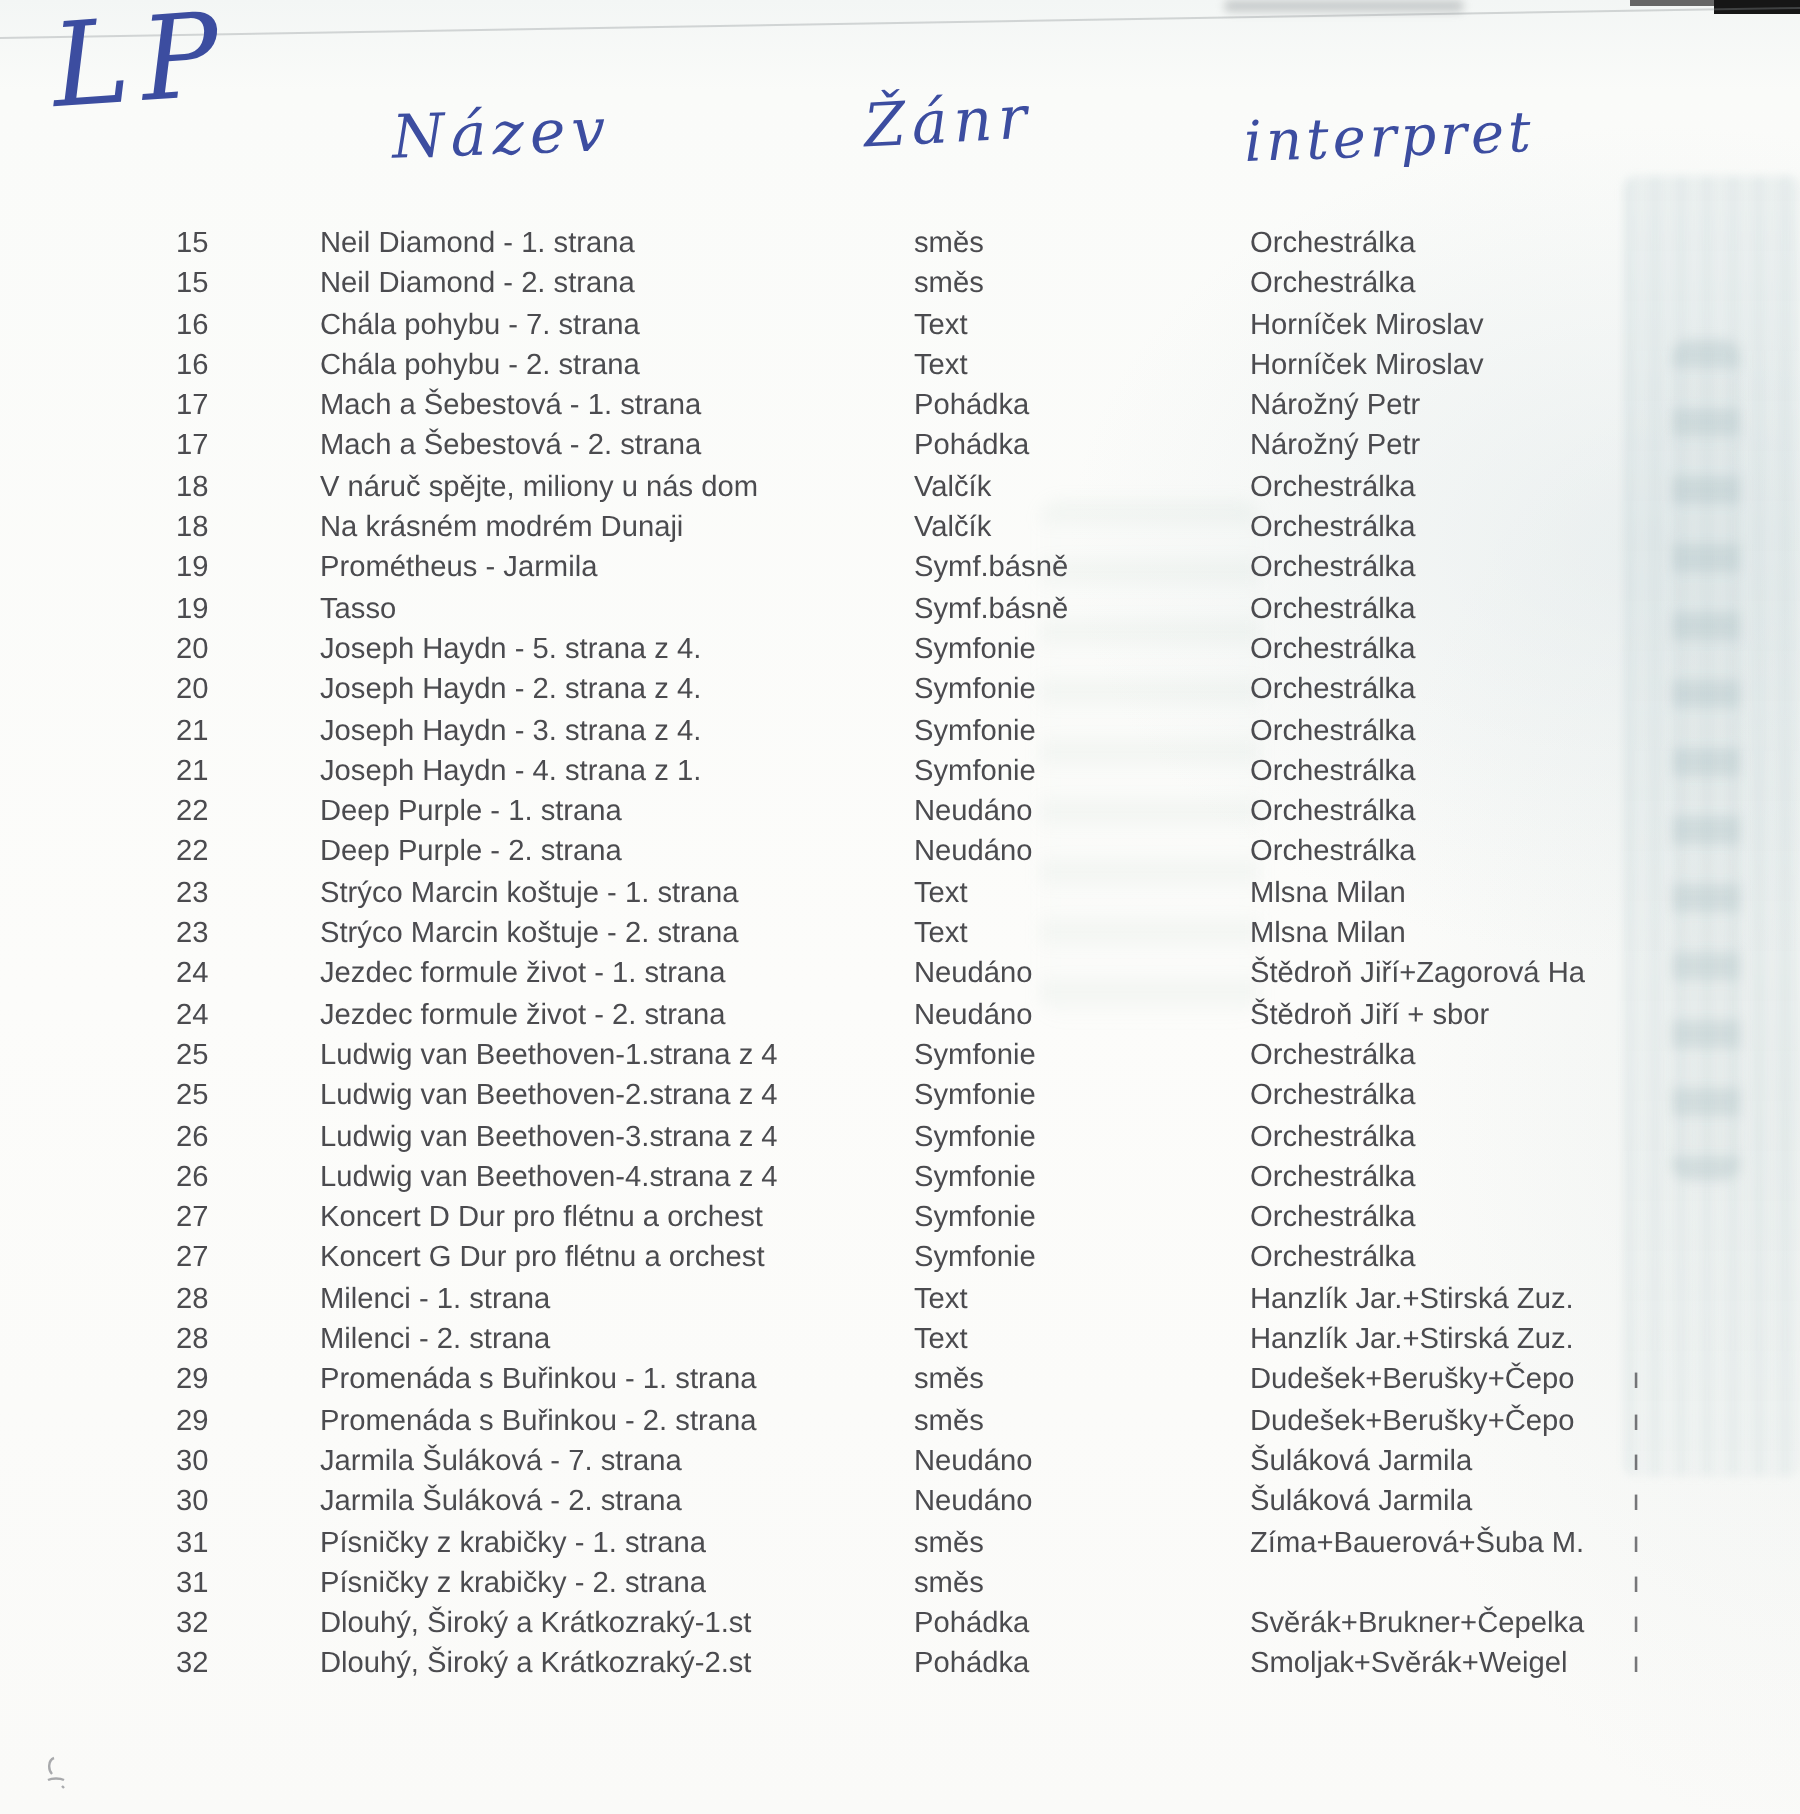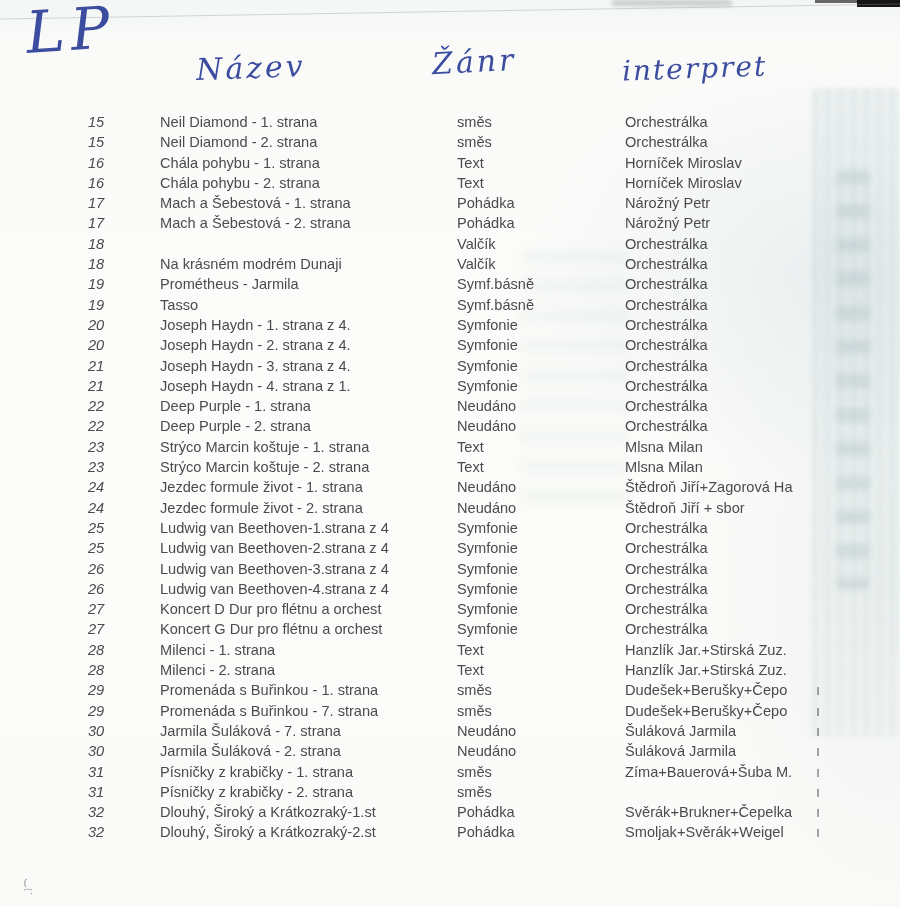--- a/index.html
+++ b/index.html
@@ -34,21 +34,21 @@
   
   .hand{position:absolute;color:#3c4da0;font-family:"DejaVu Serif", serif;font-style:italic;white-space:nowrap;}
   .hand-lp{left:26px;top:-4px;font-size:58px;transform:rotate(-4deg);font-weight:400;letter-spacing:6px;}
   .hand-nazev{left:196px;top:50px;font-size:30px;transform:rotate(-2deg);letter-spacing:3px;}
   .hand-zanr{left:432px;top:44px;font-size:30px;transform:rotate(-3deg);letter-spacing:3px;}
   .hand-interpret{left:622px;top:52px;font-size:28px;transform:rotate(-2deg);letter-spacing:2px;}
   
   .table{position:absolute;left:0;top:112px;width:900px;}
   .row{position:relative;height:20.3px;}
   .row span{position:absolute;top:1px;font-size:14.6px;line-height:18px;color:#4b4b4f;white-space:nowrap;}
-  .c-num{left:88px;width:40px;font-style:italic;}
+  .c-num{left:88px;width:40px;}
   .c-title{left:160px;width:272px;}
   .c-genre{left:435px;width:186px;margin-left:22px;}
   .c-interpret{left:625px;width:225px;}
   .c-clip{left:816px;width:4px;color:#7a7a80;opacity:.75;font-size:13px;}
 </style>
 </head>
 <body>
 
 <div class="page">
 
@@ -82,21 +82,21 @@
     <div class="row">
       <span class="c-num">15</span>
       <span class="c-title">Neil Diamond - 2. strana</span>
       <span class="c-genre">směs</span>
       <span class="c-interpret">Orchestrálka</span>
 
     </div>
 
     <div class="row">
       <span class="c-num">16</span>
-      <span class="c-title">Chála pohybu - 1. strana</span>
+      <span class="c-title">Chála pohybu - 7. strana</span>
       <span class="c-genre">Text</span>
       <span class="c-interpret">Horníček Miroslav</span>
 
     </div>
 
     <div class="row">
       <span class="c-num">16</span>
       <span class="c-title">Chála pohybu - 2. strana</span>
       <span class="c-genre">Text</span>
       <span class="c-interpret">Horníček Miroslav</span>
@@ -114,20 +114,21 @@
     <div class="row">
       <span class="c-num">17</span>
       <span class="c-title">Mach a Šebestová - 2. strana</span>
       <span class="c-genre">Pohádka</span>
       <span class="c-interpret">Nárožný Petr</span>
 
     </div>
 
     <div class="row">
       <span class="c-num">18</span>
+      <span class="c-title">V náruč spějte, miliony u nás dom</span>
       <span class="c-genre">Valčík</span>
       <span class="c-interpret">Orchestrálka</span>
 
     </div>
 
     <div class="row">
       <span class="c-num">18</span>
       <span class="c-title">Na krásném modrém Dunaji</span>
       <span class="c-genre">Valčík</span>
       <span class="c-interpret">Orchestrálka</span>
@@ -145,21 +146,21 @@
     <div class="row">
       <span class="c-num">19</span>
       <span class="c-title">Tasso</span>
       <span class="c-genre">Symf.básně</span>
       <span class="c-interpret">Orchestrálka</span>
 
     </div>
 
     <div class="row">
       <span class="c-num">20</span>
-      <span class="c-title">Joseph Haydn - 1. strana z 4.</span>
+      <span class="c-title">Joseph Haydn - 5. strana z 4.</span>
       <span class="c-genre">Symfonie</span>
       <span class="c-interpret">Orchestrálka</span>
 
     </div>
 
     <div class="row">
       <span class="c-num">20</span>
       <span class="c-title">Joseph Haydn - 2. strana z 4.</span>
       <span class="c-genre">Symfonie</span>
       <span class="c-interpret">Orchestrálka</span>
@@ -297,21 +298,21 @@
     <div class="row">
       <span class="c-num">29</span>
       <span class="c-title">Promenáda s Buřinkou - 1. strana</span>
       <span class="c-genre">směs</span>
       <span class="c-interpret">Dudešek+Berušky+Čepo</span>
       <span class="c-clip">ı</span>
     </div>
 
     <div class="row">
       <span class="c-num">29</span>
-      <span class="c-title">Promenáda s Buřinkou - 7. strana</span>
+      <span class="c-title">Promenáda s Buřinkou - 2. strana</span>
       <span class="c-genre">směs</span>
       <span class="c-interpret">Dudešek+Berušky+Čepo</span>
       <span class="c-clip">ı</span>
     </div>
 
     <div class="row">
       <span class="c-num">30</span>
       <span class="c-title">Jarmila Šuláková - 7. strana</span>
       <span class="c-genre">Neudáno</span>
       <span class="c-interpret">Šuláková Jarmila</span>

